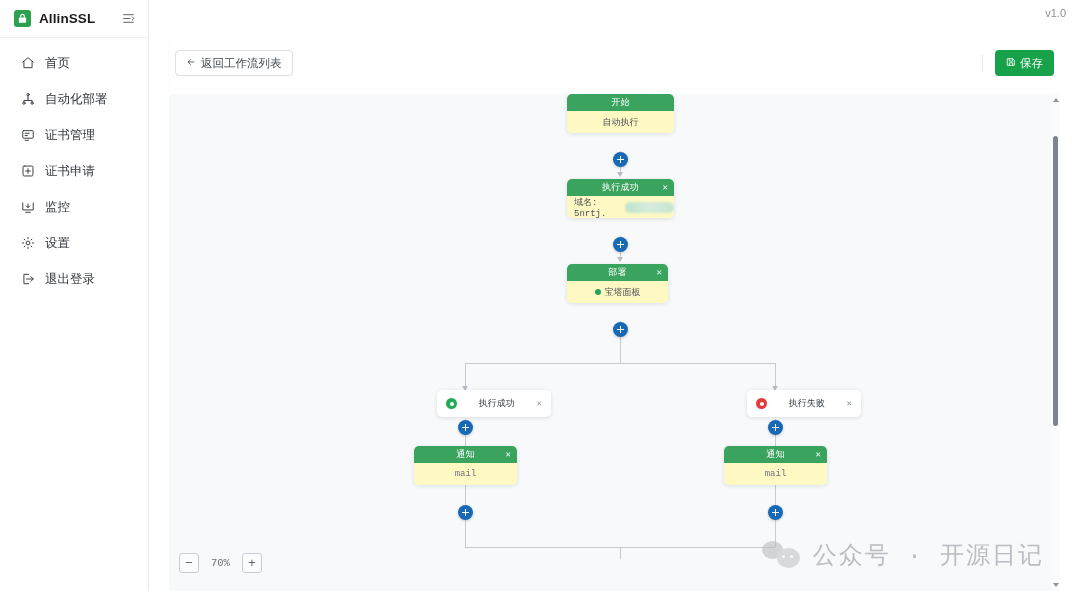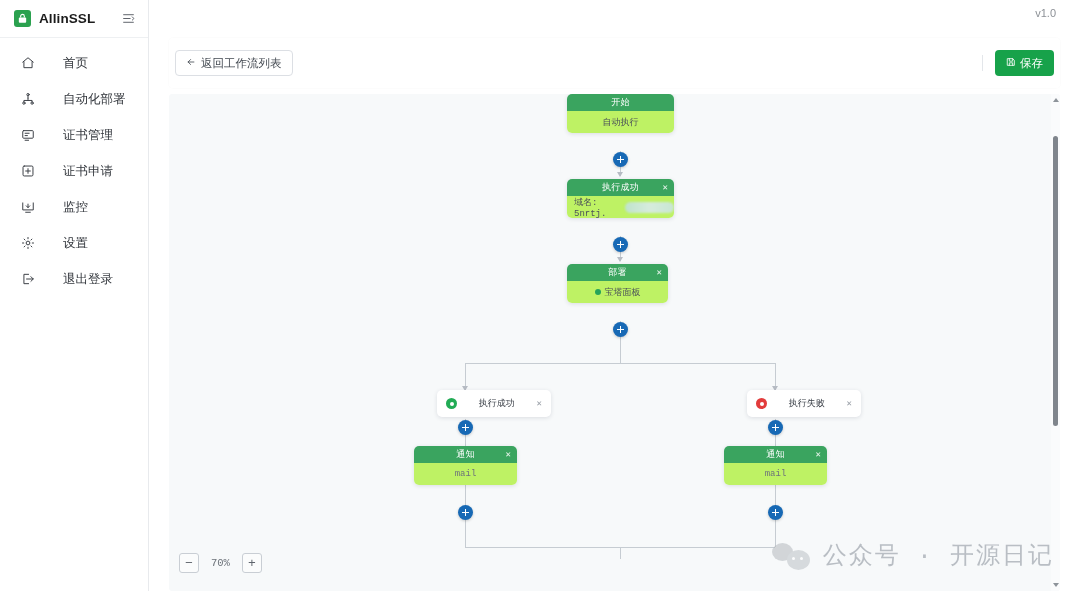--- a/index.html
+++ b/index.html
@@ -38,42 +38,42 @@
   }
   .brand-collapse {
     margin-left: auto; width: 16px; height: 16px;
     display: flex; align-items: center; justify-content: center;
     color: #5c6068; cursor: pointer;
   }
 
   .nav { padding-top: 7px; }
   .nav-item {
     height: 36px; display: flex; align-items: center;
-    gap: 28px; padding-left: 20px; cursor: pointer;
+    gap: 10px; padding-left: 20px; cursor: pointer;
     color: #32363c; font-size: 12.5px;
   }
   .nav-icon {
     width: 15px; height: 15px; flex: 0 0 15px;
     display: flex; align-items: center; justify-content: center;
     color: #3c4046;
   }
   .nav-label { white-space: nowrap; }
 
   
   .main {
     flex: 1 1 auto; position: relative;
     background: #ffffff; height: 591px;
     display: flex; flex-direction: column;
   }
   .topbar {
     height: 30px; flex: 0 0 30px;
     position: relative; background: #fff;
   }
   .version {
-    position: absolute; right: 24px; top: 7px;
+    position: absolute; right: 14px; top: 7px;
     font-size: 11px; color: #8c9096;
   }
 
   .toolbar {
     margin: 8px 20px 0 20px;
     height: 50px; flex: 0 0 50px;
     background: #ffffff;
     border-radius: 4px;
     display: flex; align-items: center;
     position: relative;
@@ -137,21 +137,21 @@
     position: absolute; right: 6px; top: 50%;
     transform: translateY(-50%);
     font-size: 9px; color: #e8f5ec; cursor: pointer;
     line-height: 1;
   }
   .node-body {
     height: 22px;
     display: flex; align-items: center; justify-content: center;
     gap: 4px;
     font-size: 9px; color: #4b5159;
-    background: #bef264;
+    background: #fef9c3;
   }
   .node-body.muted { color: #6d737b; }
 
   
   .node-flat {
     position: absolute;
     height: 27px;
     background: #ffffff;
     border-radius: 5px;
     box-shadow: 0 1px 4px rgba(30,40,60,.13);
@@ -217,22 +217,22 @@
   .zoom-btn {
     width: 20px; height: 20px; border: 1px solid #c9ced4;
     border-radius: 3px; background: #fbfcfc;
     display: flex; align-items: center; justify-content: center;
     cursor: pointer; color: #5e646c; font-size: 13px; line-height: 1;
   }
   .zoom-pct { font-size: 10.5px; color: #6b7178; }
 
   
   .watermark {
-    position: absolute; right: 6px; bottom: 20px;
-    display: flex; align-items: flex-end; gap: 9px;
+    position: absolute; right: 16px; bottom: 20px;
+    display: flex; align-items: flex-start; gap: 9px;
     z-index: 11; pointer-events: none;
   }
   .wechat-mark { position: relative; width: 42px; height: 30px; opacity: .55; }
   .wechat-mark .b1, .wechat-mark .b2 {
     position: absolute; border-radius: 50%; background: #b4b9be;
   }
   .wechat-mark .b1 { width: 21px; height: 18px; left: 0; top: 2px; }
   .wechat-mark .b2 { width: 23px; height: 20px; left: 15px; top: 9px; background: #bcc1c6; }
   .wechat-mark .t1, .wechat-mark .t2 {
     position: absolute; width: 3px; height: 3px; border-radius: 50%;

